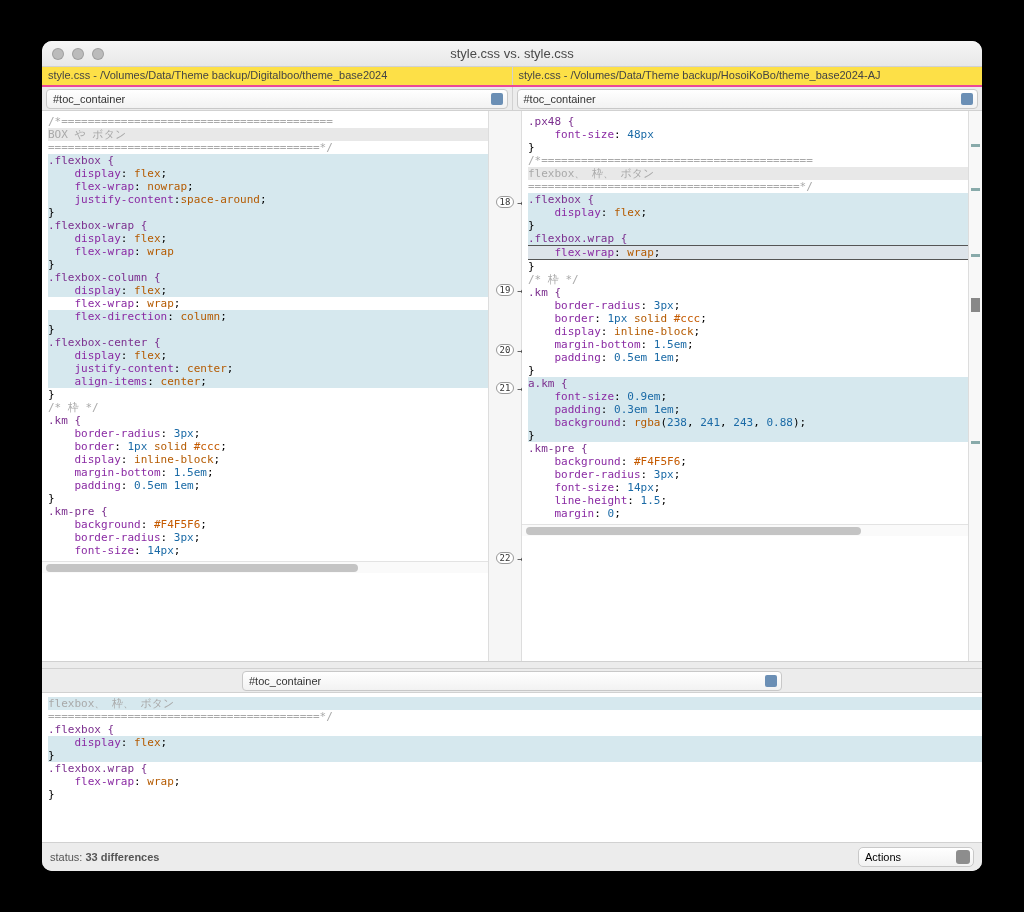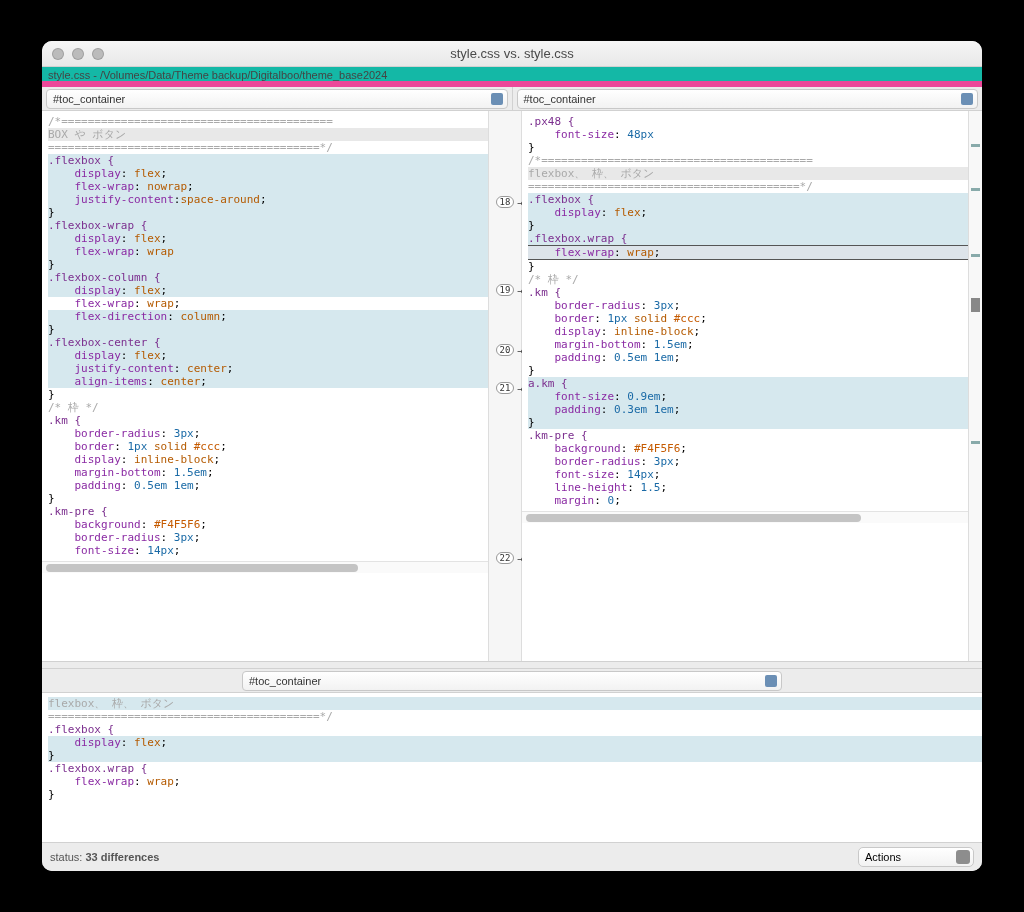--- a/index.html
+++ b/index.html
@@ -31,22 +31,22 @@
   display: flex;
   align-items: center;
   padding: 0 10px;
   position: relative;
 }
 .traffic { display: flex; gap: 8px; }
 .dot { width: 12px; height: 12px; border-radius: 50%; background: #bbb; border: .5px solid rgba(0,0,0,.15); }
 .title { position: absolute; left: 0; right: 0; text-align: center; font-size: 13px; color: #4a4a4a; }
 .paths {
   height: 20px;
-  background: #14b8a6;
-  border-bottom: 6px solid #ec4899;
+  background: #fde047;
+  border-bottom: 2px solid #ec4899;
   display: flex;
 }
 .path { flex: 1; padding: 2px 6px; font-size: 11px; color: #444; border-right: 1px solid #d1d1d1; white-space: nowrap; overflow: hidden; }
 .path:last-child { border-right: none; }
 .dropdowns {
   height: 24px;
   display: flex;
   border-bottom: 1px solid #d1d1d1;
 }
 .dd-wrap { flex: 1; padding: 2px 4px; display: flex; }
@@ -167,20 +167,21 @@
     <div class="traffic">
       <div class="dot"></div>
       <div class="dot"></div>
       <div class="dot"></div>
     </div>
     <div class="title">style.css vs. style.css</div>
   </div>
 
   <div class="paths">
     <div class="path">style.css - /Volumes/Data/Theme backup/Digitalboo/theme_base2024</div>
+    <div class="path">style.css - /Volumes/Data/Theme backup/HosoiKoBo/theme_base2024-AJ</div>
   </div>
 
   <div class="dropdowns">
     <div class="dd-wrap">
         <div class="dropdown">#toc_container</div>
       </div>
     <div class="dd-wrap">
         <div class="dropdown">#toc_container</div>
       </div>
   </div>
@@ -285,20 +286,21 @@
         <div class="ln">    <span class="css-prop">border-radius</span>: <span class="css-val">3px</span>;</div>
         <div class="ln">    <span class="css-prop">border</span>: <span class="css-val">1px</span> <span class="css-valkw">solid</span> <span class="css-colhex">#ccc</span>;</div>
         <div class="ln">    <span class="css-prop">display</span>: <span class="css-valkw">inline-block</span>;</div>
         <div class="ln">    <span class="css-prop">margin-bottom</span>: <span class="css-val">1.5em</span>;</div>
         <div class="ln">    <span class="css-prop">padding</span>: <span class="css-val">0.5em</span> <span class="css-val">1em</span>;</div>
         <div class="ln">}</div>
         <div class="ln hl-blue"></div>
         <div class="ln hl-blue"><span class="css-sel">a.km {</span></div>
         <div class="ln hl-blue">    <span class="css-prop">font-size</span>: <span class="css-val">0.9em</span>;</div>
         <div class="ln hl-blue">    <span class="css-prop">padding</span>: <span class="css-val">0.3em</span> <span class="css-val">1em</span>;</div>
+        <div class="ln hl-blue">    <span class="css-prop">background</span>: <span class="css-valkw">rgba</span>(<span class="css-val">238</span>, <span class="css-val">241</span>, <span class="css-val">243</span>, <span class="css-val">0.88</span>);</div>
         <div class="ln hl-blue">}</div>
         <div class="ln"></div>
         <div class="ln"><span class="css-sel">.km-pre {</span></div>
         <div class="ln">    <span class="css-prop">background</span>: <span class="css-colhex">#F4F5F6</span>;</div>
         <div class="ln">    <span class="css-prop">border-radius</span>: <span class="css-val">3px</span>;</div>
         <div class="ln">    <span class="css-prop">font-size</span>: <span class="css-val">14px</span>;</div>
         <div class="ln">    <span class="css-prop">line-height</span>: <span class="css-val">1.5</span>;</div>
         <div class="ln">    <span class="css-prop">margin</span>: <span class="css-val">0</span>;</div>
       </div>
       <div class="scrollbar-h">

